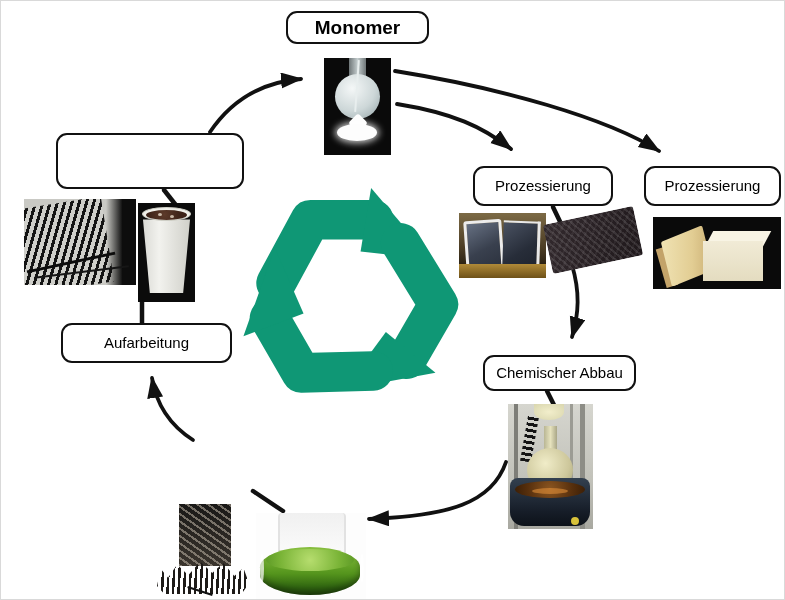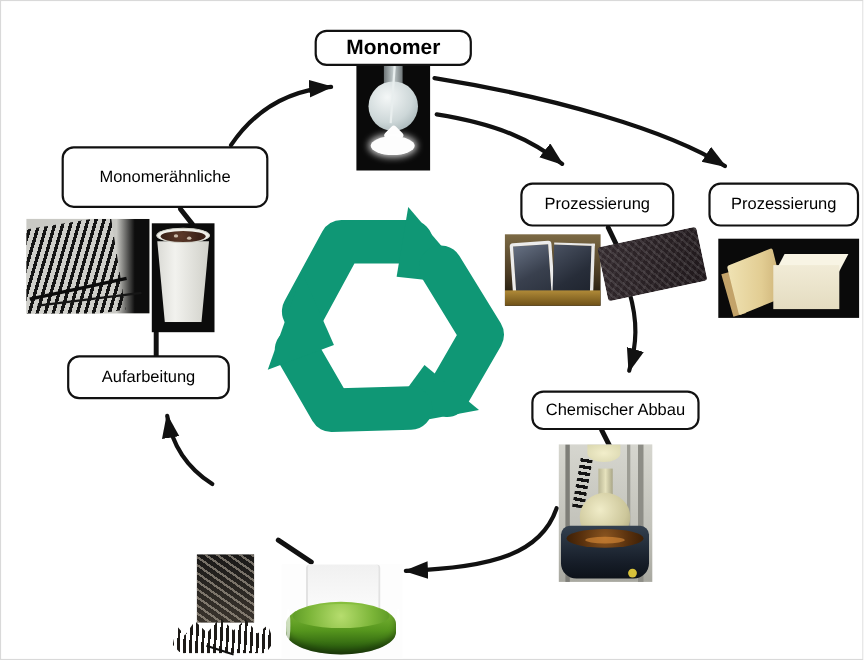--- a/index.html
+++ b/index.html
@@ -139,42 +139,41 @@
 
     <g stroke="#111" stroke-width="4.5" stroke-linecap="round">
       <line x1="163" y1="189" x2="174" y2="203"></line>
       <line x1="141" y1="288" x2="141" y2="322"></line>
       <line x1="552" y1="206" x2="564" y2="231"></line>
       <line x1="546" y1="390" x2="554" y2="406"></line>
       <line x1="252" y1="490" x2="282" y2="510"></line>
     </g>
   </svg>
 
-  <div class="node bold" style="left:285px;top:10px;width:143px;height:33px;margin-top:16px;">
+  <div class="node bold" style="left:285px;top:10px;width:143px;height:33px;">
     <span>Monomer</span>
   </div>
 
   <div class="node" style="left:55px;top:132px;width:188px;height:56px;">
-    <span>Monomerähnliche</span>
   </div>
 
   <div class="node" style="left:472px;top:165px;width:140px;height:40px;">
     <span>Prozessierung</span>
   </div>
 
   <div class="node" style="left:643px;top:165px;width:137px;height:40px;">
     <span>Prozessierung</span>
   </div>
 
   <div class="node" style="left:482px;top:354px;width:153px;height:36px;border-radius:11px;">
     <span>Chemischer Abbau</span>
   </div>
 
 
-  <div class="node" style="left:60px;top:322px;width:148px;height:40px;">
+  <div class="node" style="left:60px;top:322px;width:171px;height:40px;">
     <span>Aufarbeitung</span>
   </div>
 
   <div class="photo p-flask" style="left:323px;top:57px;width:67px;height:97px;">
     <div class="neck"></div>
     <div class="body"></div>
     <div class="rod"></div>
     <div class="peak"></div>
     <div class="powder"></div>
   </div>

